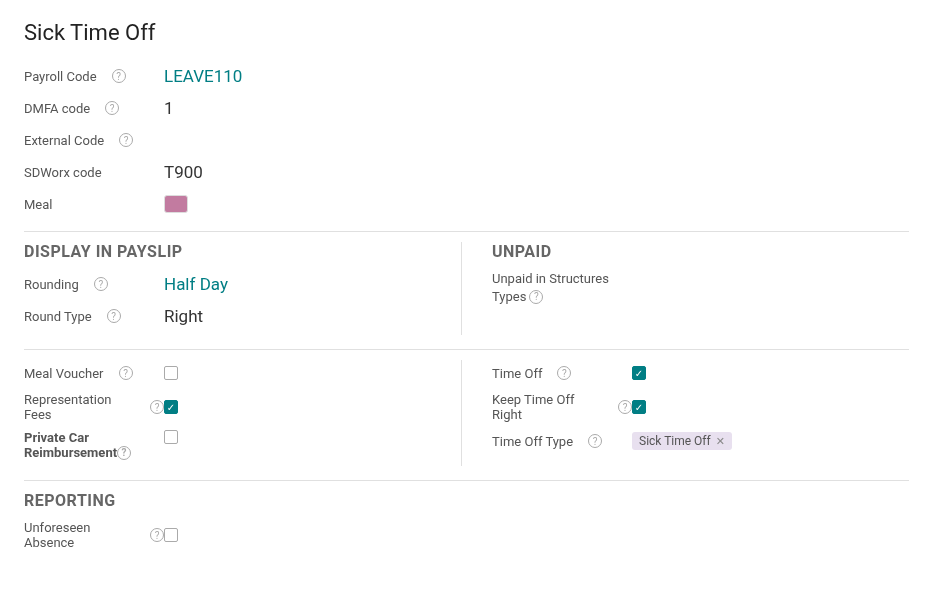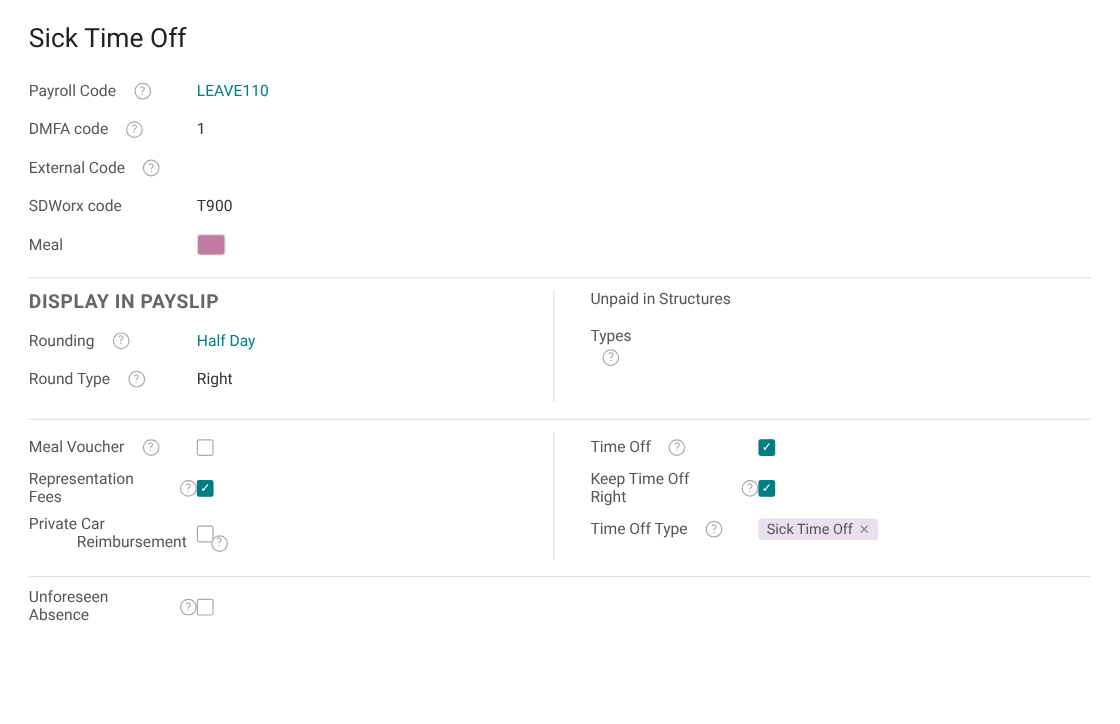--- a/index.html
+++ b/index.html
@@ -28,21 +28,21 @@
       width: 140px;
       color: #555;
       font-size: 13px;
       flex-shrink: 0;
       display: flex;
       align-items: center;
       gap: 15px;
     }
     .field-value {
       color: #017e84;
-      font-size: 13px;
+      font-size: 17px;
     }
     .field-value.plain {
       color: #333;
     }
     .help-icon {
       display: inline-flex;
       align-items: center;
       justify-content: center;
       width: 14px;
       height: 14px;
@@ -117,23 +117,24 @@
       font-size: 12px;
       gap: 5px;
     }
     .tag-pill .close {
       cursor: pointer;
       color: #888;
       font-size: 11px;
     }
     .field-row-multiline {
       display: flex;
-      align-items: center;
+      align-items: flex-start;
       margin-bottom: 6px;
       min-height: 26px;
+      font-weight: bold;
     }
     .field-label-multiline {
       width: 140px;
       color: #555;
       font-size: 13px;
       flex-shrink: 0;
       display: flex;
       align-items: flex-start;
       gap: 3px;
       padding-top: 2px;
@@ -199,24 +200,25 @@
     <div class="field-row">
       <div class="field-label">
         <span>Round Type</span>
         <span class="help-icon">?</span>
       </div>
       <div class="field-value plain">Right</div>
     </div>
   </div>
 
   <div class="col-right">
-    <div class="field-row">
-      <div class="field-label" style="width:auto; flex-direction:column; gap:16px; align-items:flex-start;">
+    <div class="section-title">UNPAID</div>
+    <div class="field-row">
+      <div class="field-label" style="width:auto; flex-direction:column; gap:3px; align-items:flex-start;">
         <span>Unpaid in Structures</span>
-        <span style="display:flex;align-items:center;gap:3px;flex-direction:column;">
+        <span style="display:flex;align-items:center;gap:3px;">
           <span>Types</span>
           <span class="help-icon">?</span>
         </span>
       </div>
     </div>
   </div>
 </div>
 
 <hr class="section-divider">
 
@@ -236,21 +238,21 @@
         <span>Representation Fees</span>
         <span class="help-icon">?</span>
       </div>
       <div class="checkbox-checked">✓</div>
     </div>
 
     <div class="field-row-multiline">
       <div class="field-label-multiline">
         <span style="display:flex;flex-direction:column;">
           <span>Private Car</span>
-          <span style="display:flex;align-items:center;gap:20px;margin-left:40px;">
+          <span style="display:flex;align-items:center;gap:0;">
             <span>Reimbursement</span>
             <span class="help-icon">?</span>
           </span>
         </span>
       </div>
       <div class="checkbox-custom" style="margin-top:2px;"></div>
     </div>
   </div>
 
   <div class="col-right">
@@ -280,20 +282,21 @@
         <span>Sick Time Off</span>
         <span class="close">✕</span>
       </div>
     </div>
   </div>
 </div>
 
 <hr class="section-divider">
 
 <div>
+  <div class="section-title">REPORTING</div>
 
   <div class="field-row">
     <div class="field-label">
       <span>Unforeseen Absence</span>
       <span class="help-icon">?</span>
     </div>
     <div class="checkbox-custom"></div>
   </div>
 </div>
 

